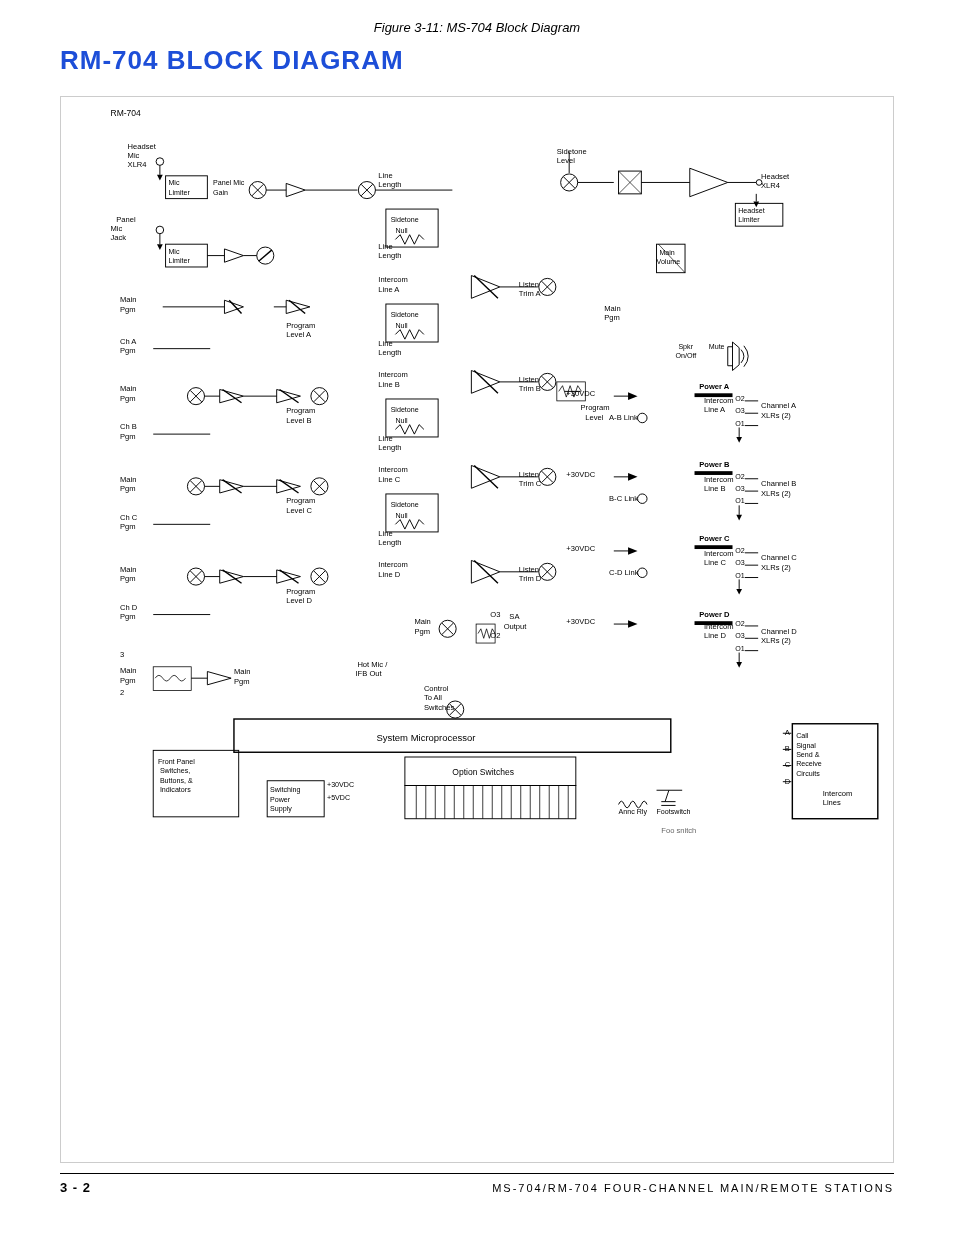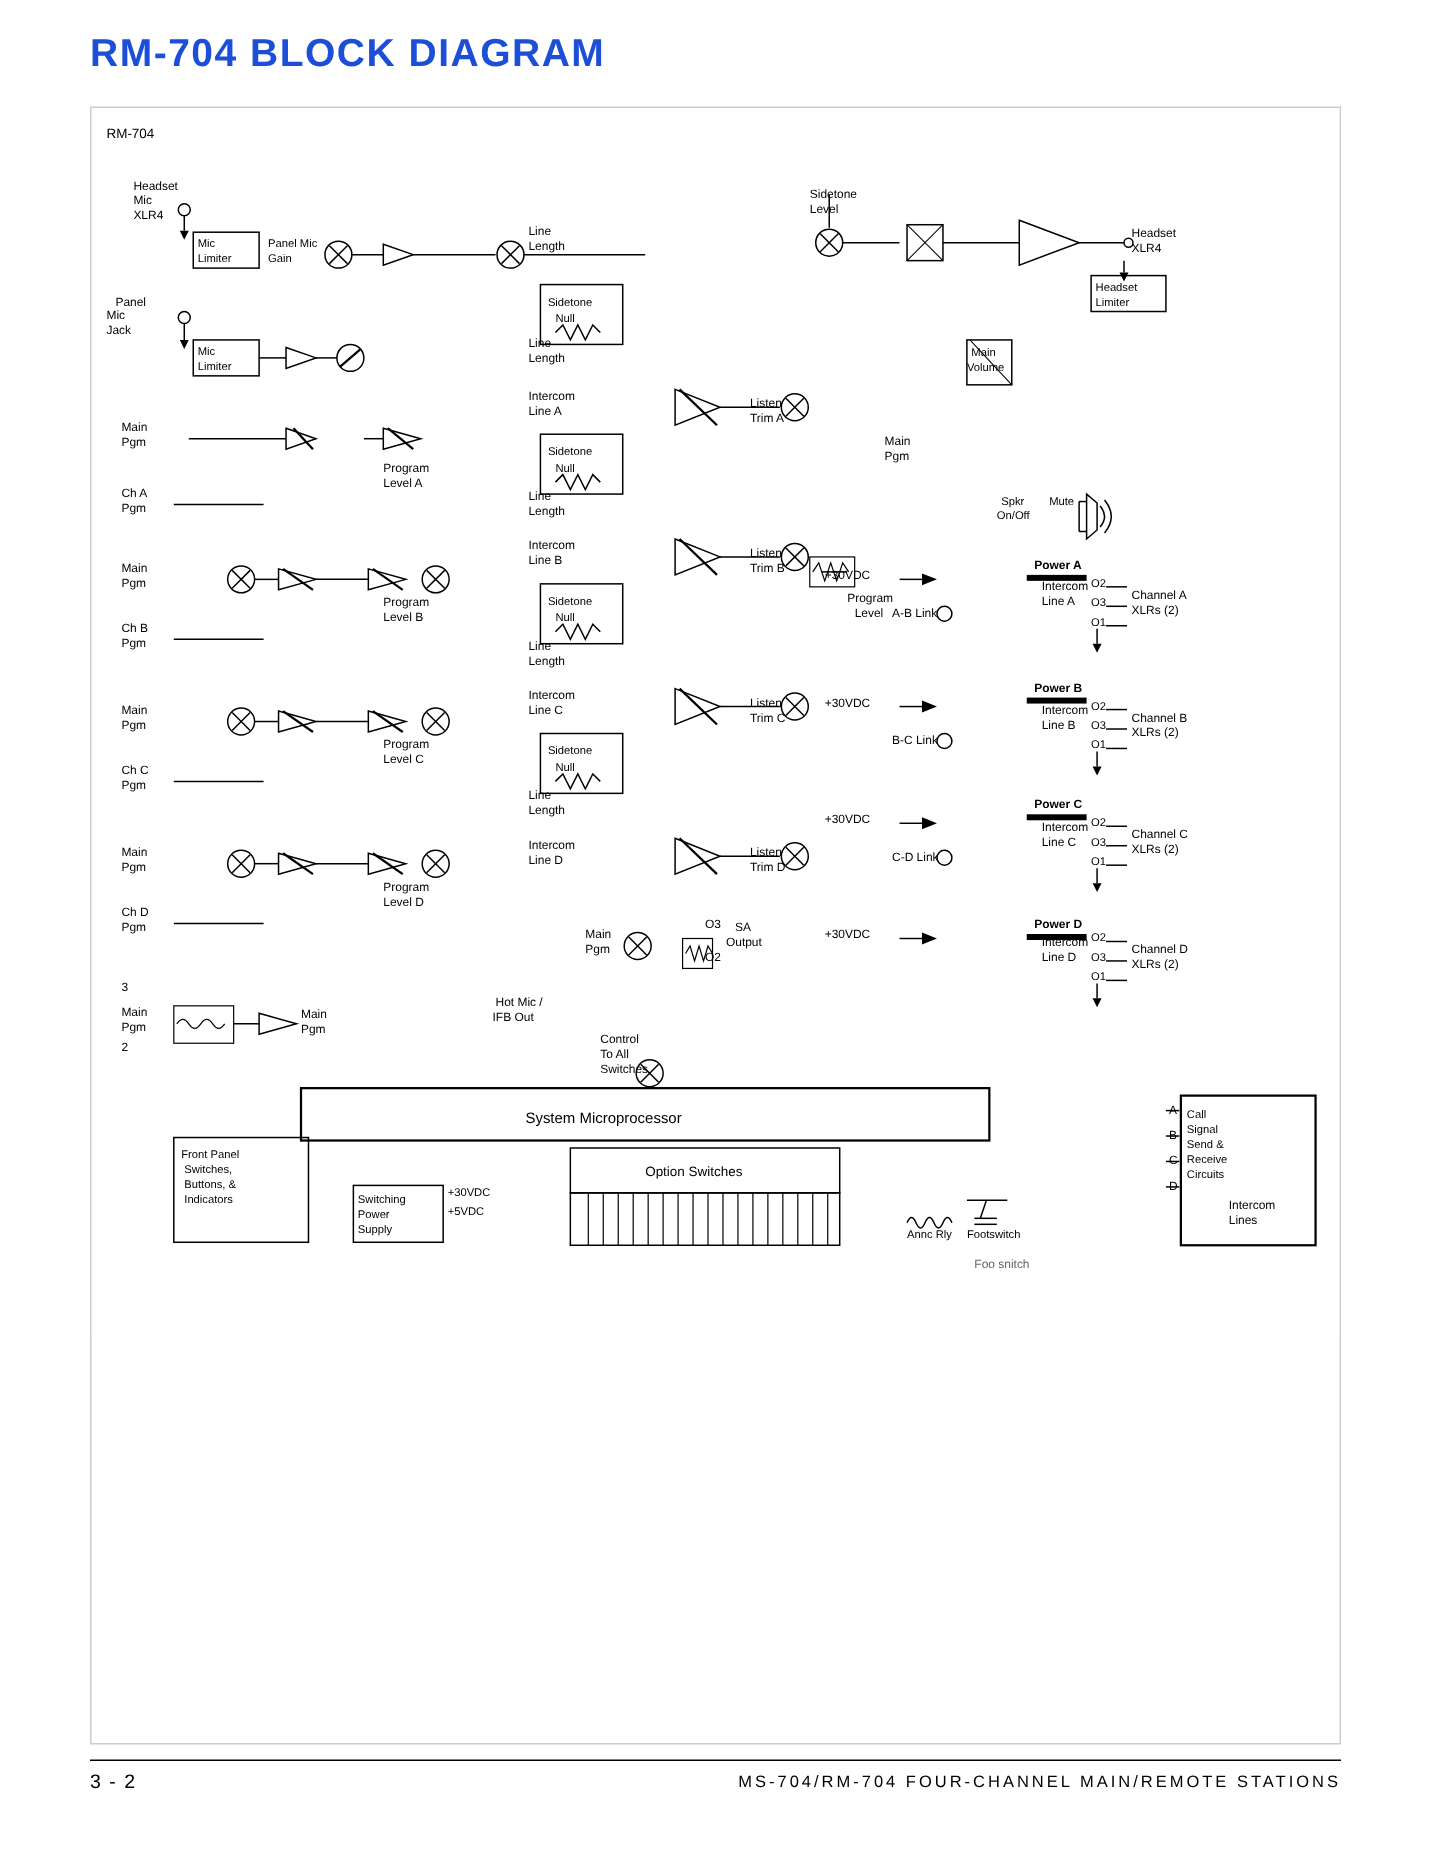--- a/index.html
+++ b/index.html
@@ -37,54 +37,56 @@
       color: #1d4ed8;
     }
 
     .diagram-area {
       border: 1px solid #ccc;
       background: #fff;
       flex: 1;
       position: relative;
       min-height: 820px;
       overflow: hidden;
+      padding-left: 40px;
     }
 
     .footer {
       display: flex;
       justify-content: space-between;
       align-items: center;
       border-top: 1px solid #000;
       margin-top: 10px;
       padding-top: 6px;
     }
 
     .footer-page {
       font-size: 13px;
-      font-weight: normal;
+      font-weight: bold;
       letter-spacing: 1px;
     }
 
     .footer-title {
       font-size: 11px;
       letter-spacing: 2px;
       text-transform: uppercase;
     }
 
     
     .diagram-svg {
       width: 100%;
       height: 100%;
     }
   </style>
 </head>
 <body>
 
 <div class="page-container">
 
+  <div class="figure-caption">Figure 3-11: MS-704 Block Diagram</div>
 
   <div class="section-title">RM-704 BLOCK DIAGRAM</div>
 
   <div class="diagram-area">
     
     <svg class="diagram-svg" viewBox="0 0 834 820" xmlns="http://www.w3.org/2000/svg">
 
       <rect width="834" height="820" fill="white"></rect>
 
       <text x="10" y="20" font-size="9" font-family="Arial">RM-704</text>

